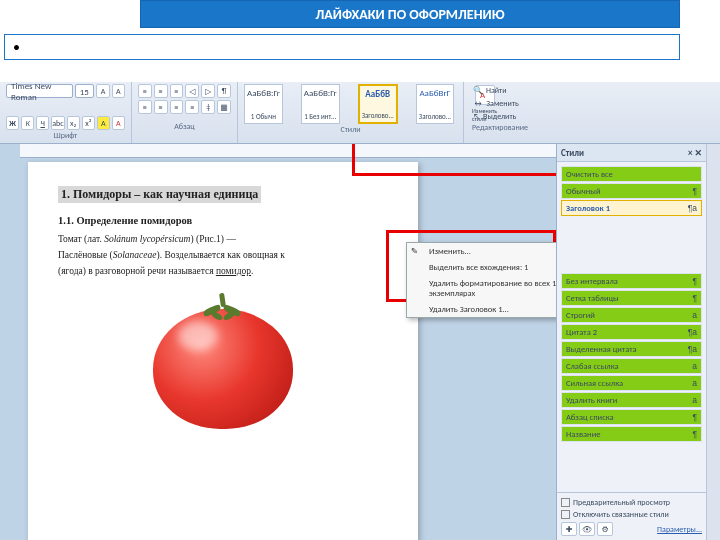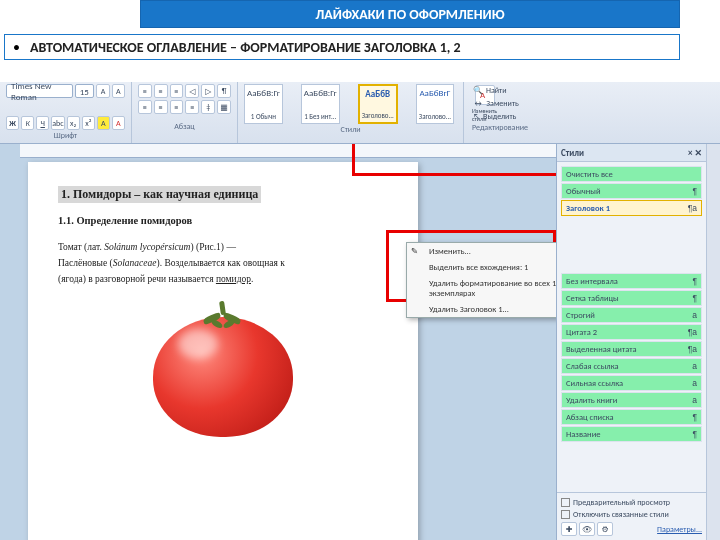--- a/index.html
+++ b/index.html
@@ -20,52 +20,51 @@
   .style-box { width: 42px; height: 40px; background: #fff; border: 1px solid #B7C6DB; font-size: 7px; display: flex; flex-direction: column; align-items: center; justify-content: space-between; padding: 2px; }
   .style-box .preview { font-size: 9px; }
   .highlight-box { border: 2px solid #E2B100; background: #FFF8E0; }
   .edit-col { display: flex; flex-direction: column; gap: 1px; font-size: 8px; }
   .edit-item { display: flex; align-items: center; gap: 3px; padding: 1px 3px; }
   .workspace { position: absolute; top: 62px; left: 0; right: 0; bottom: 0; display: flex; }
   .doc-area { flex: 1; background: #BFD3E6; position: relative; overflow: hidden; }
   .ruler { height: 14px; background: #F4F7FB; border-bottom: 1px solid #9AB0CD; margin-left: 20px; }
   .page { position: absolute; top: 18px; left: 28px; width: 390px; height: 410px; background: #fff; box-shadow: 2px 2px 6px rgba(0,0,0,.25); padding: 24px 30px; font-family: 'Times New Roman', serif; font-size: 10px; color: #222; }
   .h1 { font-weight: bold; font-size: 12px; background: #D8D8D8; display: inline-block; padding: 1px 3px; margin-bottom: 6px; }
-  .h2 { font-weight: bold; font-size: 10.5px; margin: 6px 0 13px; }
+  .h2 { font-weight: bold; font-size: 10.5px; margin: 6px 0 5px; }
   .para { line-height: 1.7; font-size: 9.5px; }
   .tomato { width: 150px; height: 140px; margin: 12px auto 0; position: relative; }
   .tomato-body { position: absolute; width: 140px; height: 120px; background: radial-gradient(circle at 35% 30%, #FF8A7E, #E8372D 45%, #C4201A 80%); border-radius: 50% 50% 48% 48%; top: 18px; left: 5px; }
   .tomato-shine { position: absolute; width: 40px; height: 30px; background: rgba(255,255,255,.5); border-radius: 50%; top: 30px; left: 30px; filter: blur(4px); }
   .tomato-stem { position: absolute; top: 6px; left: 55px; width: 40px; height: 25px; }
   .leaf { position: absolute; background: #5A7A2E; }
   .red-box { position: absolute; border: 3px solid #E80000; }
   .rb1 { top: -6px; left: 352px; width: 210px; height: 38px; }
   .rb2 { top: 86px; left: 386px; width: 170px; height: 72px; }
   .pane { width: 150px; background: #EEF2F8; border-left: 1px solid #9AB0CD; display: flex; flex-direction: column; font-size: 8.5px; color: #3b4a60; }
   .pane-header { height: 18px; background: #DCE6F2; display: flex; align-items: center; justify-content: space-between; padding: 0 4px; font-size: 9px; font-weight: bold; border-bottom: 1px solid #B7C6DB; }
   .pane-body { flex: 1; padding: 4px; }
-  .style-item { display: flex; justify-content: space-between; align-items: center; padding: 2px 4px; margin-bottom: 1px; background: #86efac; border: 1px solid #DCE3EE; }
+  .style-item { display: flex; justify-content: space-between; align-items: center; padding: 2px 4px; margin-bottom: 1px; background: #84cc16; border: 1px solid #DCE3EE; }
   .style-item.sel-item { background: #FFF4CF; border-color: #E2B100; }
   .para-mark { font-family: Arial; }
   .ctx-menu { position: absolute; top: 98px; left: 406px; width: 166px; background: #F7F7F7; border: 1px solid #9AA; box-shadow: 2px 2px 5px rgba(0,0,0,.3); font-size: 8.5px; z-index: 10; }
   .ctx-item { padding: 3px 6px 3px 22px; position: relative; color: #333; }
   .ctx-icon { position: absolute; left: 4px; top: 3px; width: 12px; height: 12px; }
   .pane-footer { padding: 4px; border-top: 1px solid #B7C6DB; font-size: 8px; margin-top: 12px; }
   .chk { display: flex; align-items: center; gap: 3px; margin-bottom: 2px; }
   .scrollbar { width: 14px; background: #DCE3EE; border-left: 1px solid #B7C6DB; }
   svg.icon { width: 10px; height: 10px; }
 </style>
 </head>
 <body>
 
 <div class="slide-header">
   <div class="blue-bar">ЛАЙФХАКИ ПО ОФОРМЛЕНИЮ</div>
   <div class="sub-bar">
     <span class="bullet">•</span>
-    <span class="sub-text">АВТОМАТИЧЕСКОЕ ОГЛАВЛЕНИЕ – ФОРМАТИРОВАНИЕ ЗАГОЛОВКА 1, 2</span>
   </div>
 </div>
 
 <div class="app">
   <div class="ribbon">
     <div class="rgroup" style="width:132px">
       <div>
         <div class="font-row" style="margin-bottom:18px">
           <div class="sel" style="width:80px">Times New Roman</div>
           <div class="sel" style="width:22px">15</div>

